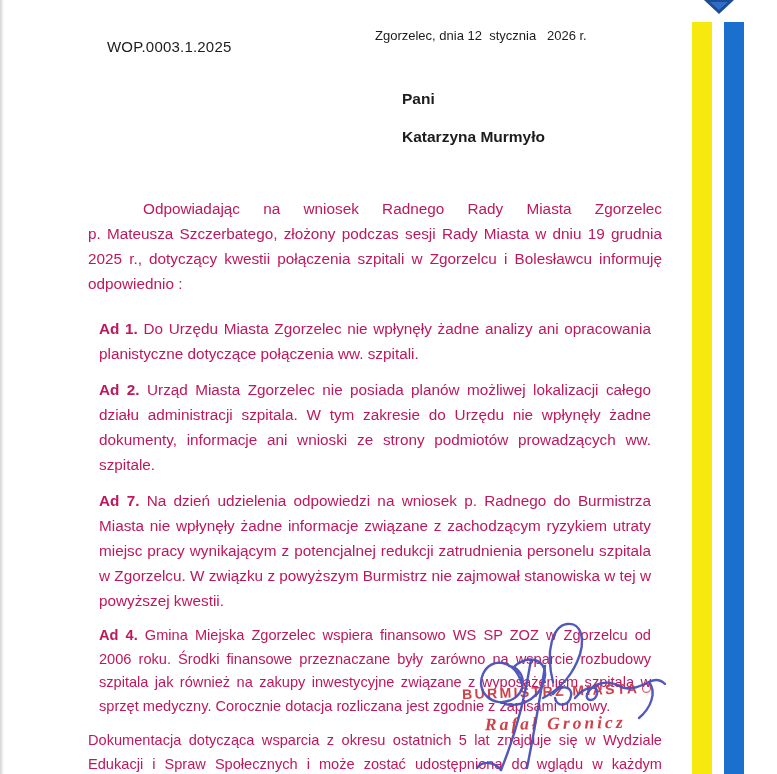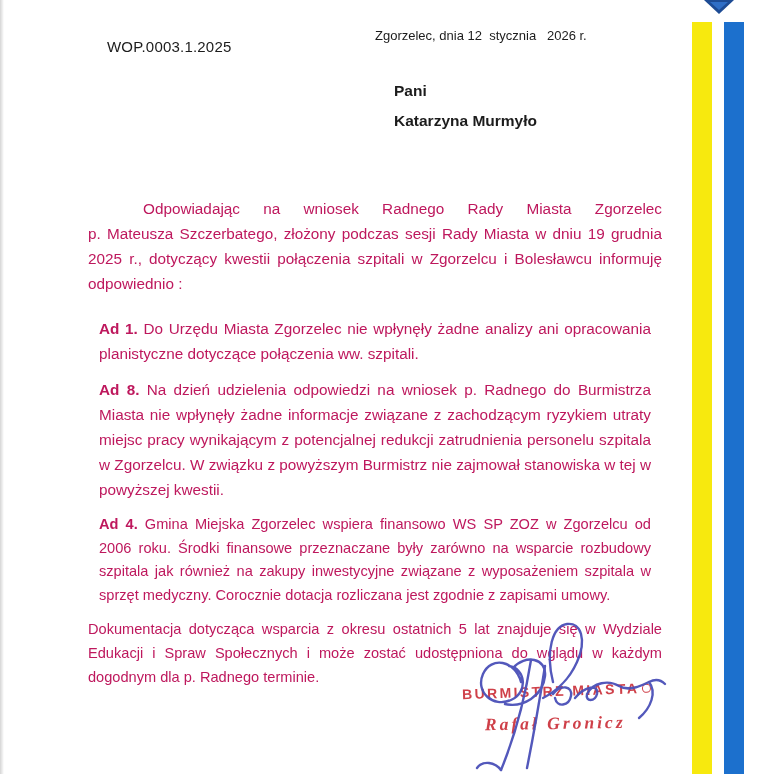--- a/index.html
+++ b/index.html
@@ -27,21 +27,21 @@
 
   .date-line {
     position: absolute; left: 375px; top: 28px;
     font-size: 13px; white-space: pre;
   }
 
   .recipient {
     position: absolute; left: 386px; top: 72px;
     font-weight: bold; font-size: 15.5px; line-height: 22px;
   }
-  .recipient div { margin: 8px; }
+  .recipient div { margin: 16px; }
 
   .letter-body {
     position: absolute; left: 88px; top: 196px;
     width: 574px;
     font-size: 15.3px; line-height: 25px;
     text-align: justify;
     color: #be185d;
   }
   .intro {
     margin: 0 0 20px 0;
@@ -101,22 +101,23 @@
 <div class="recipient">
   <div>Pani</div>
   <div>Katarzyna Murmyło</div>
 </div>
 
 <div class="letter-body">
   <p class="intro">Odpowiadając na wniosek Radnego Rady Miasta Zgorzelec p. Mateusza Szczerbatego, złożony podczas sesji Rady Miasta w dniu 19 grudnia 2025 r., dotyczący kwestii połączenia szpitali w Zgorzelcu i Bolesławcu informuję odpowiednio :</p>
 
   <p class="point"><b class="adlabel">Ad 1.</b><span> Do Urzędu Miasta Zgorzelec nie wpłynęły żadne analizy ani opracowania planistyczne dotyczące połączenia ww. szpitali.</span></p>
 
+  <p class="point"><b class="adlabel">Ad 2.</b><span> Urząd Miasta Zgorzelec nie posiada planów możliwej lokalizacji całego działu administracji szpitala. W tym zakresie do Urzędu nie wpłynęły żadne dokumenty, informacje ani wnioski ze strony podmiotów prowadzących ww. szpitale.</span></p>
 
-  <p class="point"><b class="adlabel">Ad 8.</b><span> Na dzień udzielenia odpowiedzi na wniosek p. Radnego do Burmistrza Miasta nie wpłynęły żadne informacje związane z zachodzącym ryzykiem utraty miejsc pracy wynikającym z potencjalnej redukcji zatrudnienia personelu szpitala w Zgorzelcu. W związku z powyższym Burmistrz nie zajmował stanowiska w tej w powyższej kwestii.</span></p>
+  <p class="point"><b class="adlabel">Ad 7.</b><span> Na dzień udzielenia odpowiedzi na wniosek p. Radnego do Burmistrza Miasta nie wpłynęły żadne informacje związane z zachodzącym ryzykiem utraty miejsc pracy wynikającym z potencjalnej redukcji zatrudnienia personelu szpitala w Zgorzelcu. W związku z powyższym Burmistrz nie zajmował stanowiska w tej w powyższej kwestii.</span></p>
 
   <p class="point small-text"><b class="adlabel">Ad 4.</b><span> Gmina Miejska Zgorzelec wspiera finansowo WS SP ZOZ w Zgorzelcu od 2006 roku. Środki finansowe przeznaczane były zarówno na wsparcie rozbudowy szpitala jak również na zakupy inwestycyjne związane z wyposażeniem szpitala w sprzęt medyczny. Corocznie dotacja rozliczana jest zgodnie z zapisami umowy.</span></p>
 
   <p class="closing small-text">Dokumentacja dotycząca wsparcia z okresu ostatnich 5 lat znajduje się w Wydziale Edukacji i Spraw Społecznych i może zostać udostępniona do wglądu w każdym dogodnym dla p. Radnego terminie.</p>
 </div>
 
 <div class="signature-block">
   <div class="stamp-title" style="color: rgb(207, 64, 73);">
     <span>BURMISTRZ MIASTA</span>
       <span class="stamp-emblem" style="border-color: rgb(207, 64, 73);"></span>

